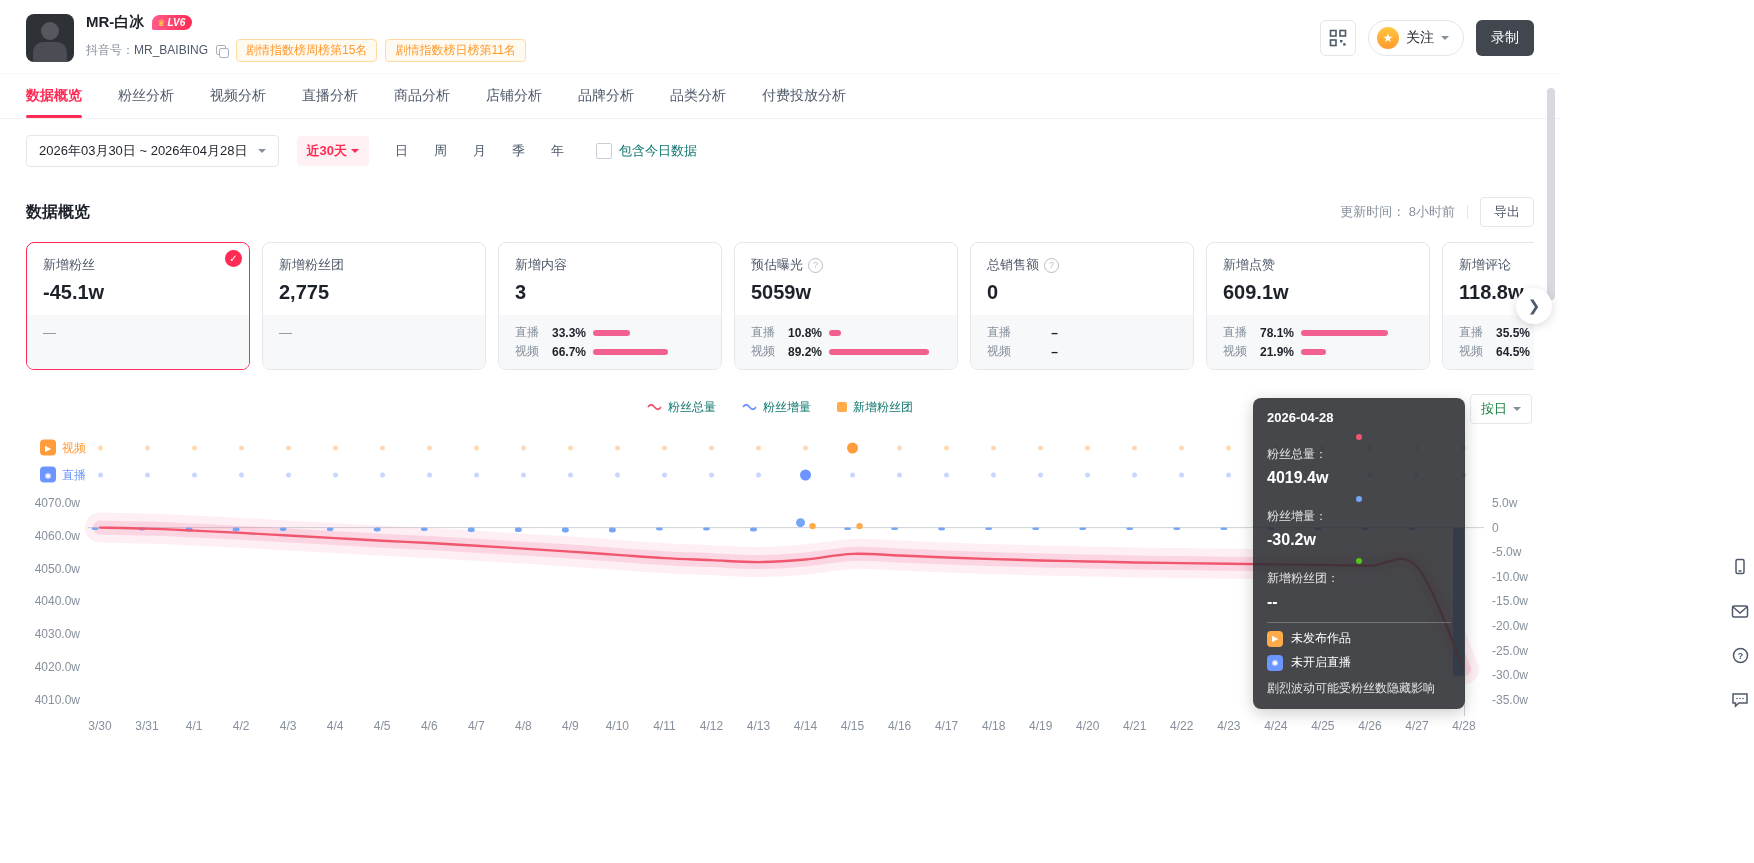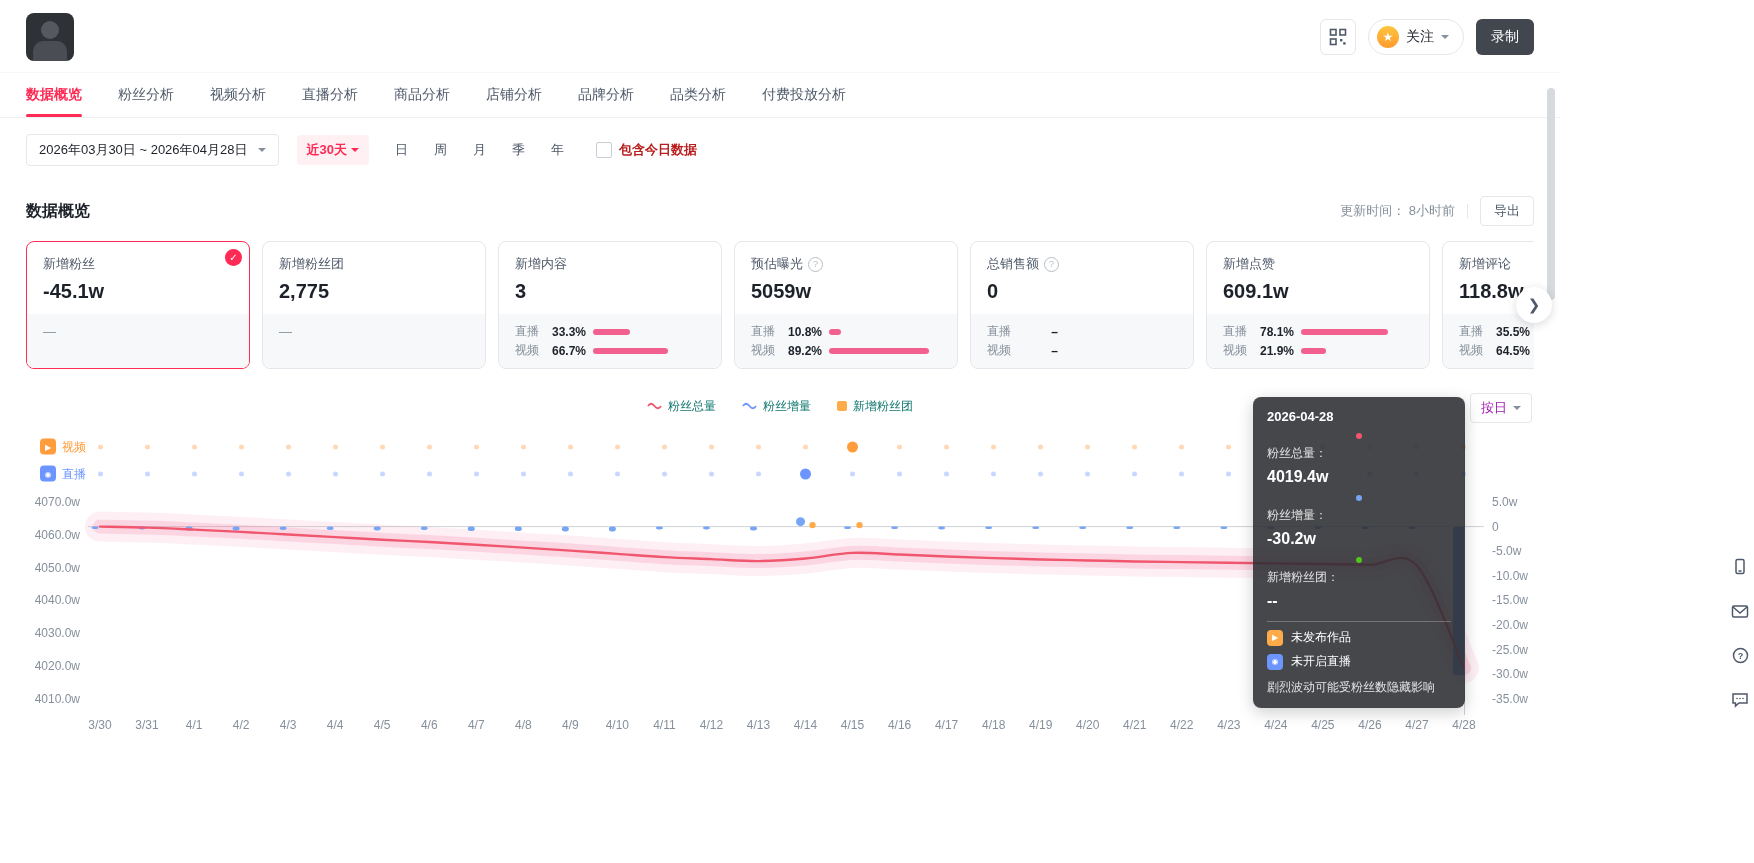--- a/index.html
+++ b/index.html
@@ -45,21 +45,21 @@
   .tab.active::after{content:"";position:absolute;left:0;right:0;bottom:0;height:3px;border-radius:2px;background:#fe2c55;}
 
   .content{padding:0 26px;}
 
   
   .filter-row{margin-top:16px;display:flex;align-items:center;gap:18px;}
   .date-box{display:flex;align-items:center;gap:10px;border:1px solid #e5e6eb;border-radius:4px;padding:6px 12px;font-size:13px;color:#1d2129;cursor:pointer;}
   .quick-range{display:flex;align-items:center;gap:4px;color:#fe2c55;font-size:13px;font-weight:bold;background:#fff0f3;border-radius:4px;padding:6px 10px;cursor:pointer;}
   .periods{display:flex;gap:26px;margin-left:8px;}
   .period{font-size:13px;color:#4e5969;cursor:pointer;}
-  .inc-today{display:flex;align-items:center;gap:7px;margin-left:14px;font-size:13px;color:#b91c1c;font-weight:bold;}
+  .inc-today{display:flex;align-items:center;gap:7px;margin-left:14px;font-size:13px;color:#0f766e;}
   .checkbox{width:14px;height:14px;border:1px solid #c9cdd4;border-radius:2px;background:#fff;display:inline-block;cursor:pointer;}
 
   
   .notice{margin-top:14px;background:#f7f8fa;border-radius:4px;height:36px;display:flex;align-items:center;padding:0 16px;font-size:13px;color:#4e5969;}
   .notice .mode{color:#fe2c55;display:flex;align-items:center;gap:4px;font-weight:bold;cursor:pointer;}
   .notice .div{width:1px;height:14px;background:#dcdfe3;margin:0 14px;}
   .notice b{color:#1d2129;}
 
   
   .ov-head{margin-top:30px;display:flex;align-items:center;justify-content:space-between;}
@@ -85,21 +85,21 @@
   .stat-row .sv{font-size:12px;font-weight:bold;color:#1d2129;width:38px;text-align:right;}
   .stat-row .sbar{height:6px;border-radius:3px;background:#f2608f;}
   .next-btn{position:absolute;right:-18px;top:50%;transform:translateY(-50%);width:36px;height:36px;border-radius:50%;border:none;
     background:#fff;box-shadow:0 2px 10px rgba(0,0,0,0.15);color:#4e5969;font-size:15px;cursor:pointer;z-index:3;}
 
   
   .chart-section{position:relative;margin-top:24px;height:350px;}
   .legend-row{height:26px;position:relative;margin-bottom:14px;}
   .legend{display:flex;justify-content:center;gap:26px;align-items:center;height:26px;}
   .legend-item{display:flex;align-items:center;gap:6px;font-size:12px;color:#0f766e;cursor:pointer;}
-  .gran-select{position:absolute;right:28px;top:0;border:1px solid #e5e6eb;border-radius:4px;padding:5px 10px;font-size:13px;color:#a21caf;display:flex;align-items:center;gap:6px;cursor:pointer;background:#fff;}
+  .gran-select{position:absolute;right:28px;top:0;border:1px solid #e5e6eb;border-radius:4px;padding:5px 10px;font-size:13px;color:#15803d;display:flex;align-items:center;gap:6px;cursor:pointer;background:#fff;}
   .marker-row{height:27px;position:relative;}
   .marker-label{position:absolute;left:40px;top:50%;transform:translateY(-50%);display:flex;align-items:center;gap:6px;font-size:12px;}
   .m-ic{width:16px;height:16px;border-radius:4px;display:inline-flex;align-items:center;justify-content:center;color:#fff;font-size:8px;}
   .marker-dot{position:absolute;top:50%;transform:translateY(-50%);border-radius:50%;}
   .chart-body{position:relative;height:220px;margin-top:6px;}
   .ytick{position:absolute;font-size:12px;color:#86909c;transform:translateY(-50%);}
   .ytick.left{left:14px;width:66px;text-align:right;}
   .ytick.right{left:1492px;}
   .x-axis{position:relative;height:24px;}
   .xtick{position:absolute;top:5px;width:48px;text-align:center;font-size:12px;color:#86909c;}
@@ -127,20 +127,34 @@
 <body>
 
 <div class="app">
 
   <header class="topbar">
     <div class="profile">
       <div class="avatar">
           <div class="av-head"></div>
           <div class="av-body"></div>
         </div>
+      <div class="pinfo">
+        <div class="name-row">
+          <span class="uname">MR-白冰</span>
+          <span class="lv-badge">
+              <span class="crown">♛</span>
+              <span>LV6</span>
+            </span>
+        </div>
+        <div class="sub-row">
+          <span class="acct"><span>抖音号：</span><b>MR_BAIBING</b></span>
+          <span class="copy-icon"></span>
+          <span id="rank-badges"><span class="badge">剧情指数榜周榜第15名</span><span class="badge">剧情指数榜日榜第11名</span></span>
+        </div>
+      </div>
     </div>
     <div class="top-actions">
       <button class="icon-btn">
         <svg width="18" height="18" viewBox="0 0 18 18">
           <g fill="none" stroke="#4e5969" stroke-width="1.6">
             <rect x="1.5" y="1.5" width="5.5" height="5.5"></rect>
               <rect x="11" y="1.5" width="5.5" height="5.5"></rect>
             <rect x="1.5" y="11" width="5.5" height="5.5"></rect>
           </g>
           <rect x="11" y="11" width="2.4" height="2.4" fill="#4e5969"></rect>

